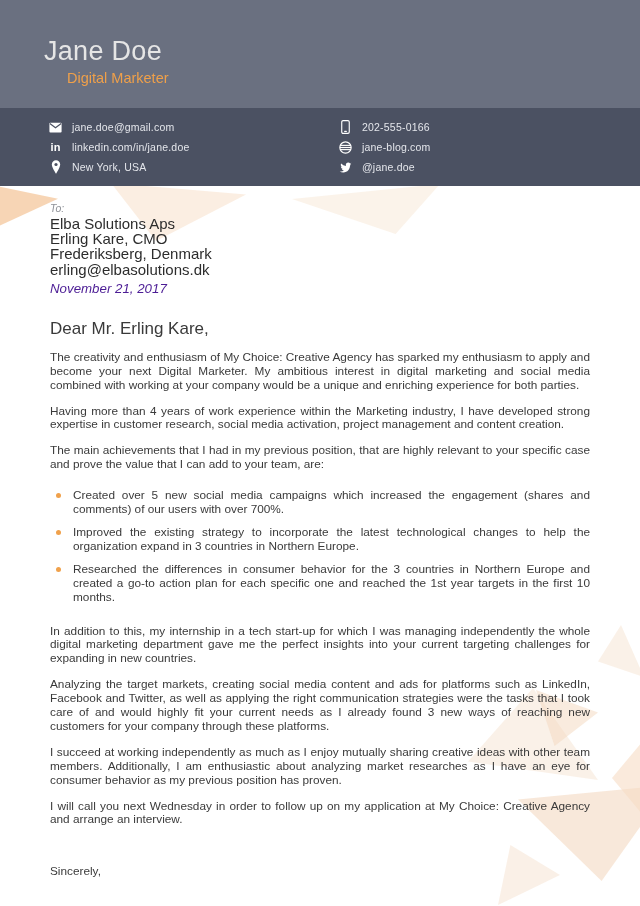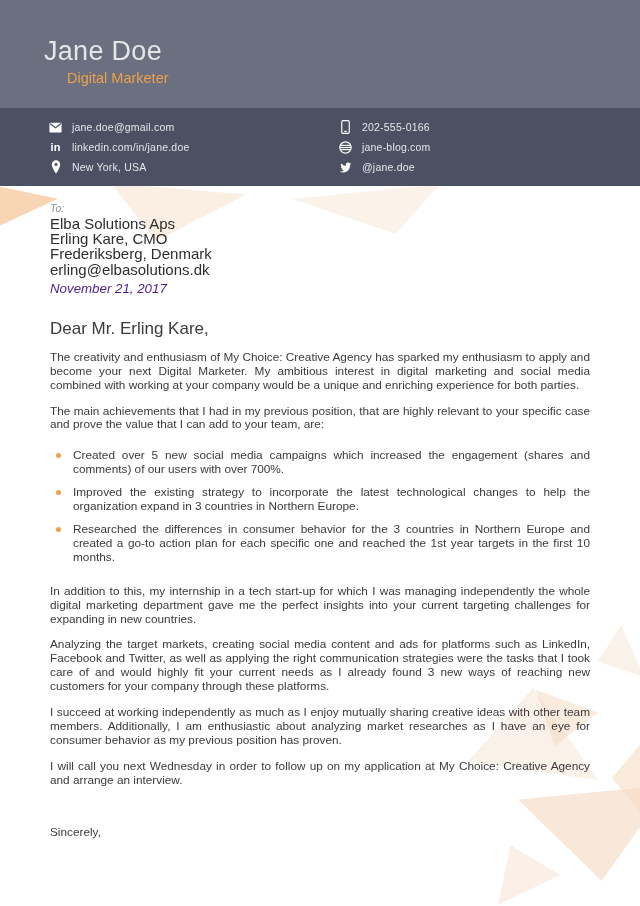--- a/index.html
+++ b/index.html
@@ -137,20 +137,21 @@
     <div class="to">To:</div>
     <div class="rline">Elba Solutions Aps</div>
     <div class="rline">Erling Kare, CMO</div>
     <div class="rline">Frederiksberg, Denmark</div>
     <div class="rline">erling@elbasolutions.dk</div>
     <div class="date">November 21, 2017</div>
 
     <div class="salutation">Dear Mr. Erling Kare,</div>
 
     <p class="para">The creativity and enthusiasm of My Choice: Creative Agency has sparked my enthusiasm to apply and become your next Digital Marketer. My ambitious interest in digital marketing and social media combined with working at your company would be a unique and enriching experience for both parties.</p>
+    <p class="para">Having more than 4 years of work experience within the Marketing industry, I have developed strong expertise in customer research, social media activation, project management and content creation.</p>
     <p class="para">The main achievements that I had in my previous position, that are highly relevant to your specific case and prove the value that I can add to your team, are:</p>
 
     <div class="bullets">
       <div class="bullet">
         <span class="dot"></span>
         <span class="btext">Created over 5 new social media campaigns which increased the engagement (shares and comments) of our users with over 700%.</span>
       </div>
       <div class="bullet">
         <span class="dot"></span>
         <span class="btext">Improved the existing strategy to incorporate the latest technological changes to help the organization expand in 3 countries in Northern Europe.</span>

